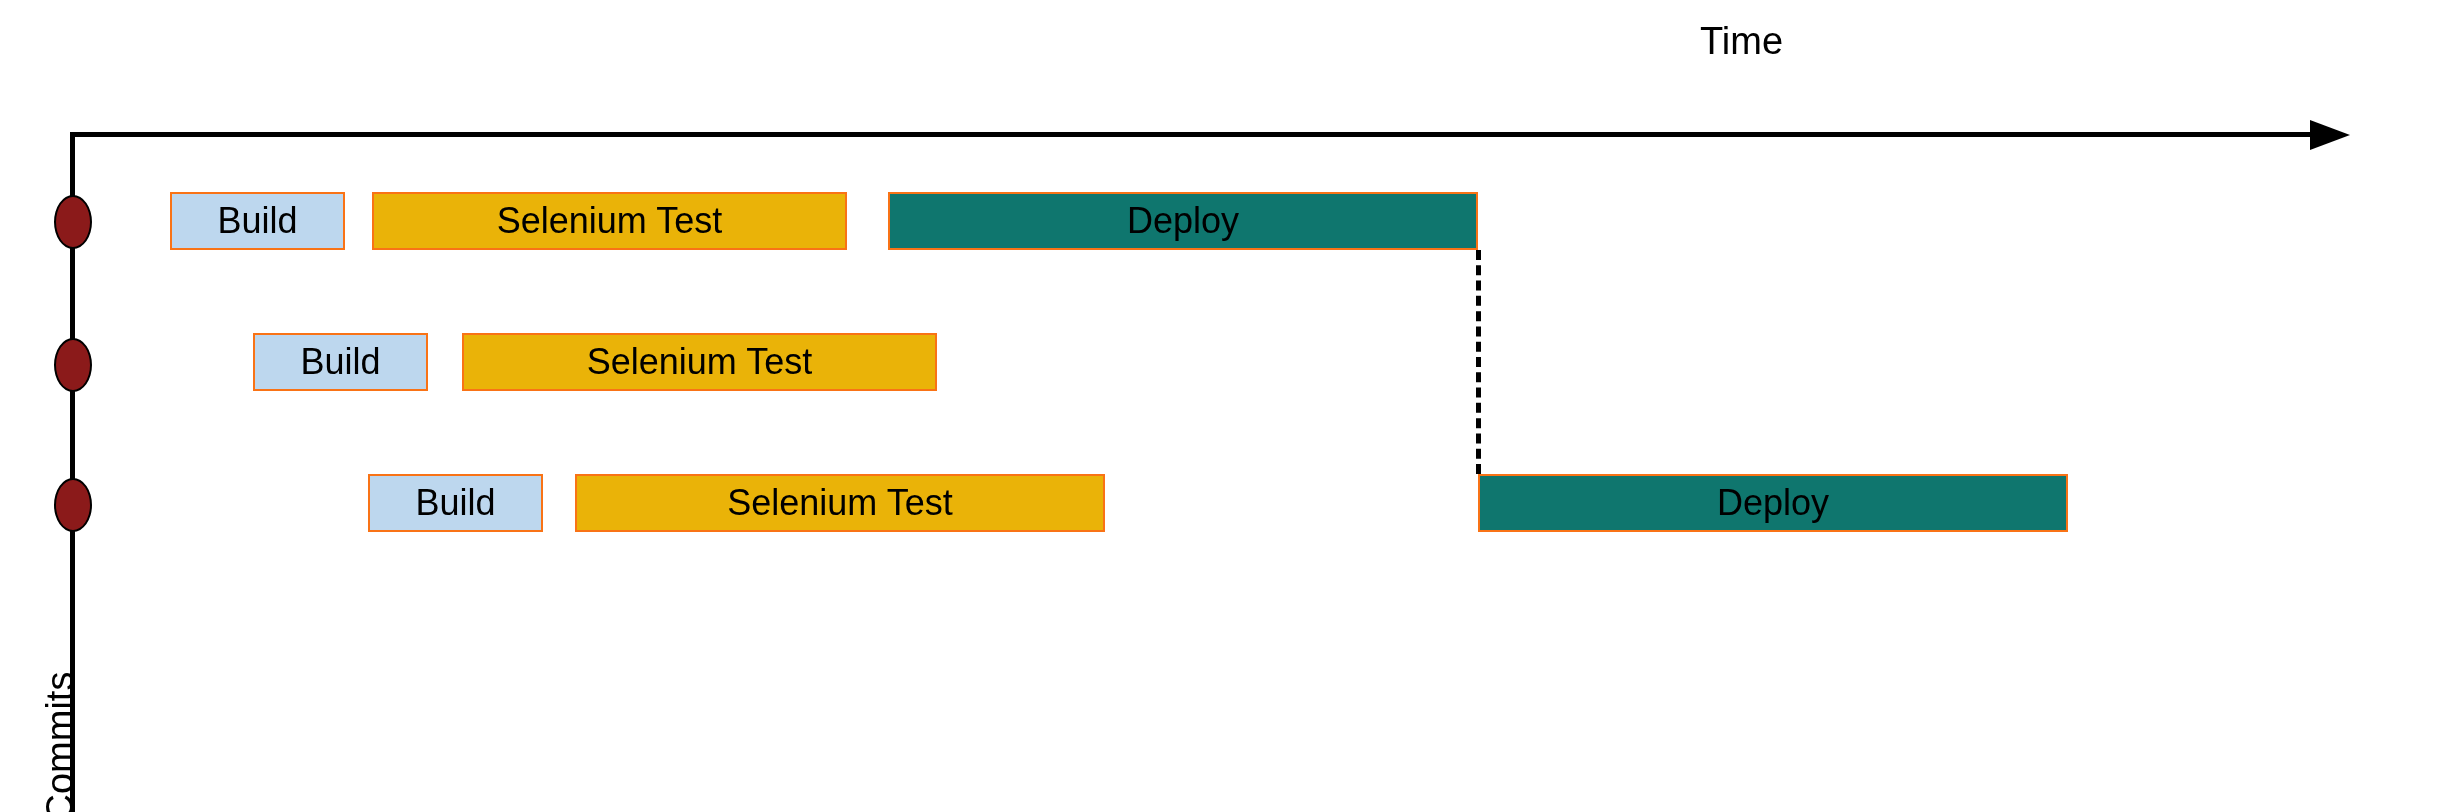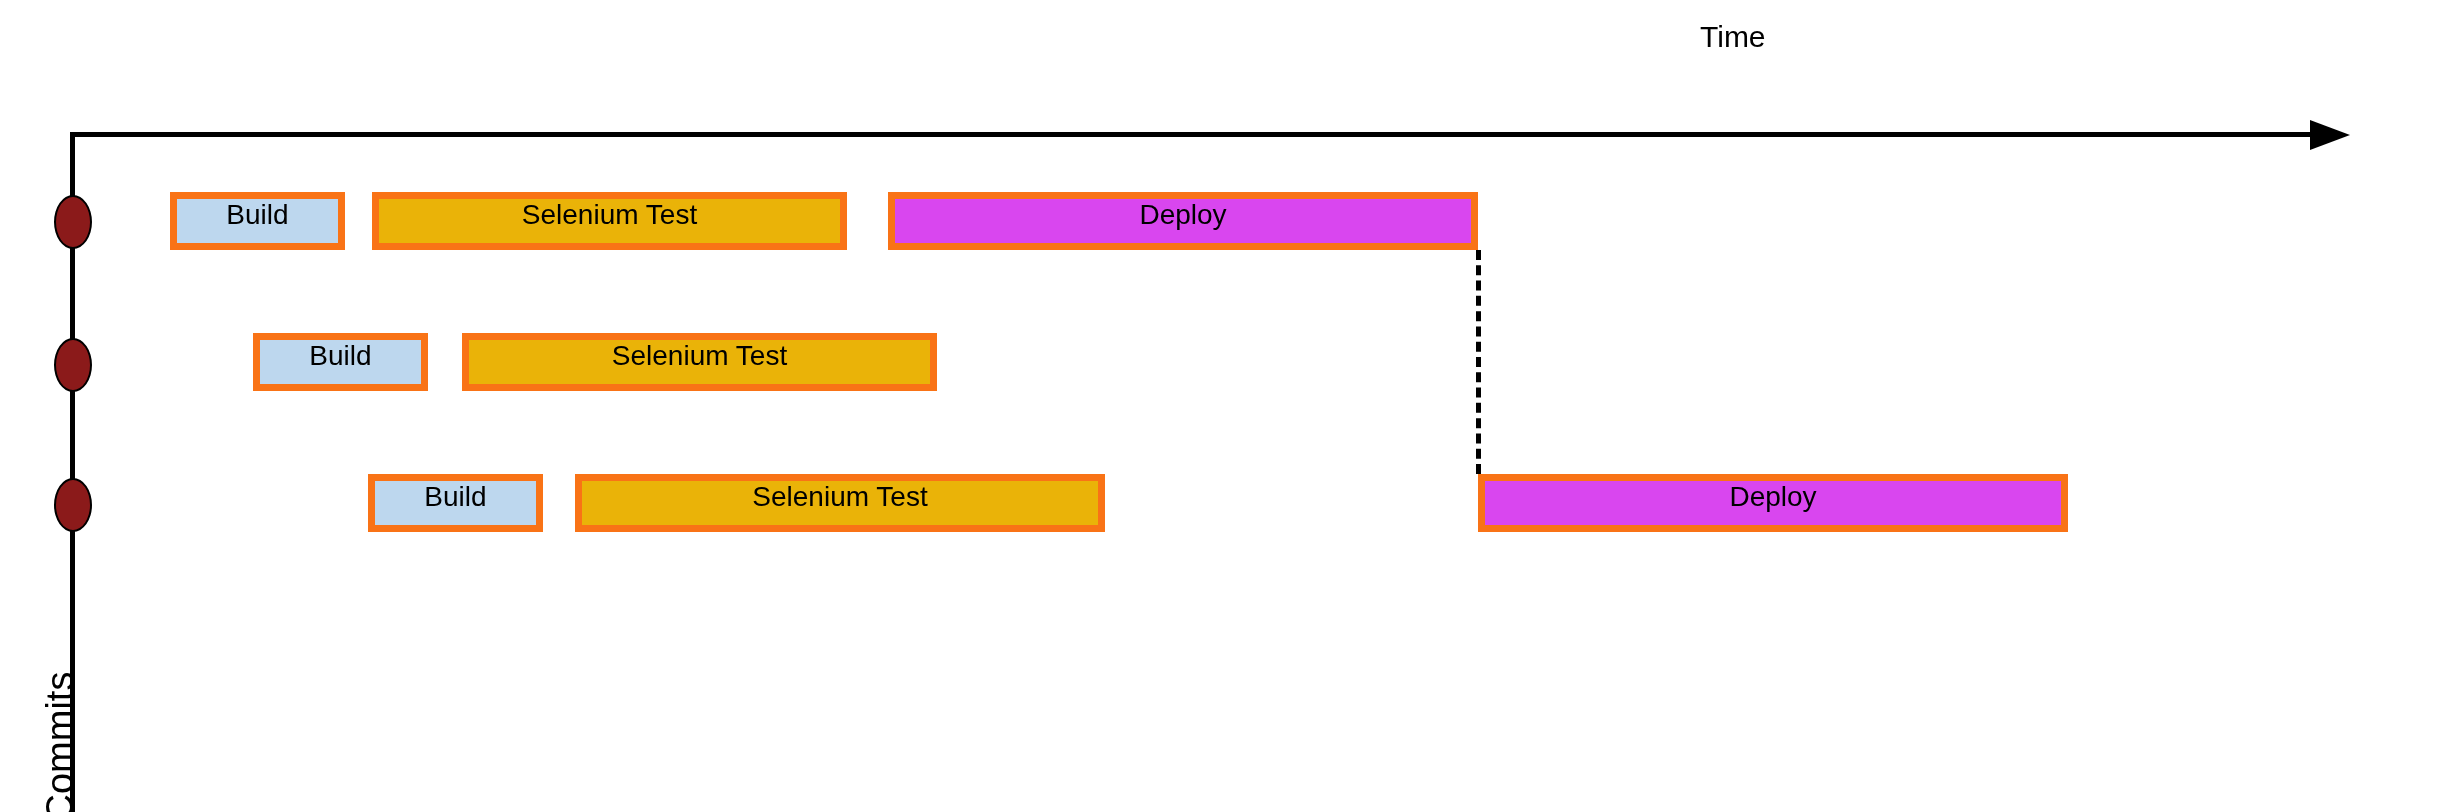--- a/index.html
+++ b/index.html
@@ -9,21 +9,21 @@
     }
     body {
       font-family: Arial, sans-serif;
       background: white;
       width: 2464px;
       height: 812px;
       position: relative;
     }
     .time-label {
       position: absolute;
-      font-size: 30px;
+      font-size: 38px;
       color: #000;
     }
     .commits-label {
       position: absolute;
       font-size: 38px;
       color: #000;
       transform: rotate(-90deg);
       transform-origin: left center;
     }
     .time-axis {
@@ -47,36 +47,36 @@
     .commit-dot {
       position: absolute;
       width: 38px;
       height: 54px;
       background: #8B1A1A;
       border: 2px solid #000;
       border-radius: 50%;
     }
     .stage-box {
       position: absolute;
-      border: 7px solid #f97316;
+      border: 2px solid #f97316;
       display: flex;
-      align-items: flex-start;
+      align-items: center;
       justify-content: center;
-      font-size: 28px;
+      font-size: 36px;
       color: #000;
       height: 58px;
     }
     .stage-build {
       background: #BDD7EE;
     }
     .stage-test {
       background: #eab308;
     }
     .stage-deploy {
-      background: #d946ef;
+      background: #0f766e;
     }
     .dashed-line {
       position: absolute;
       border-left: 5px dashed #000;
       width: 0;
     }
   </style>
 </head>
 <body>
 

